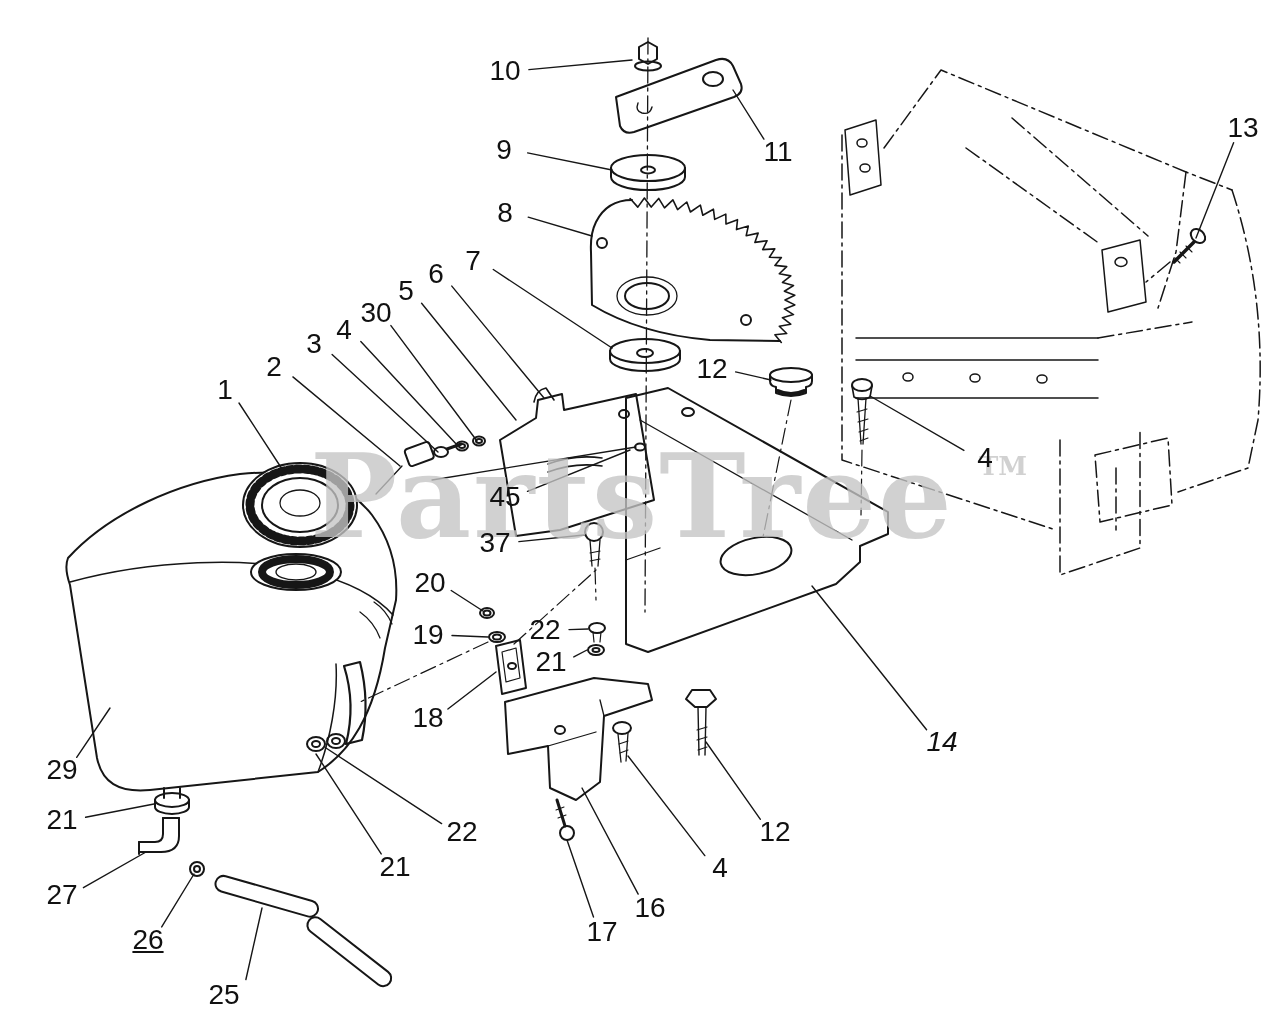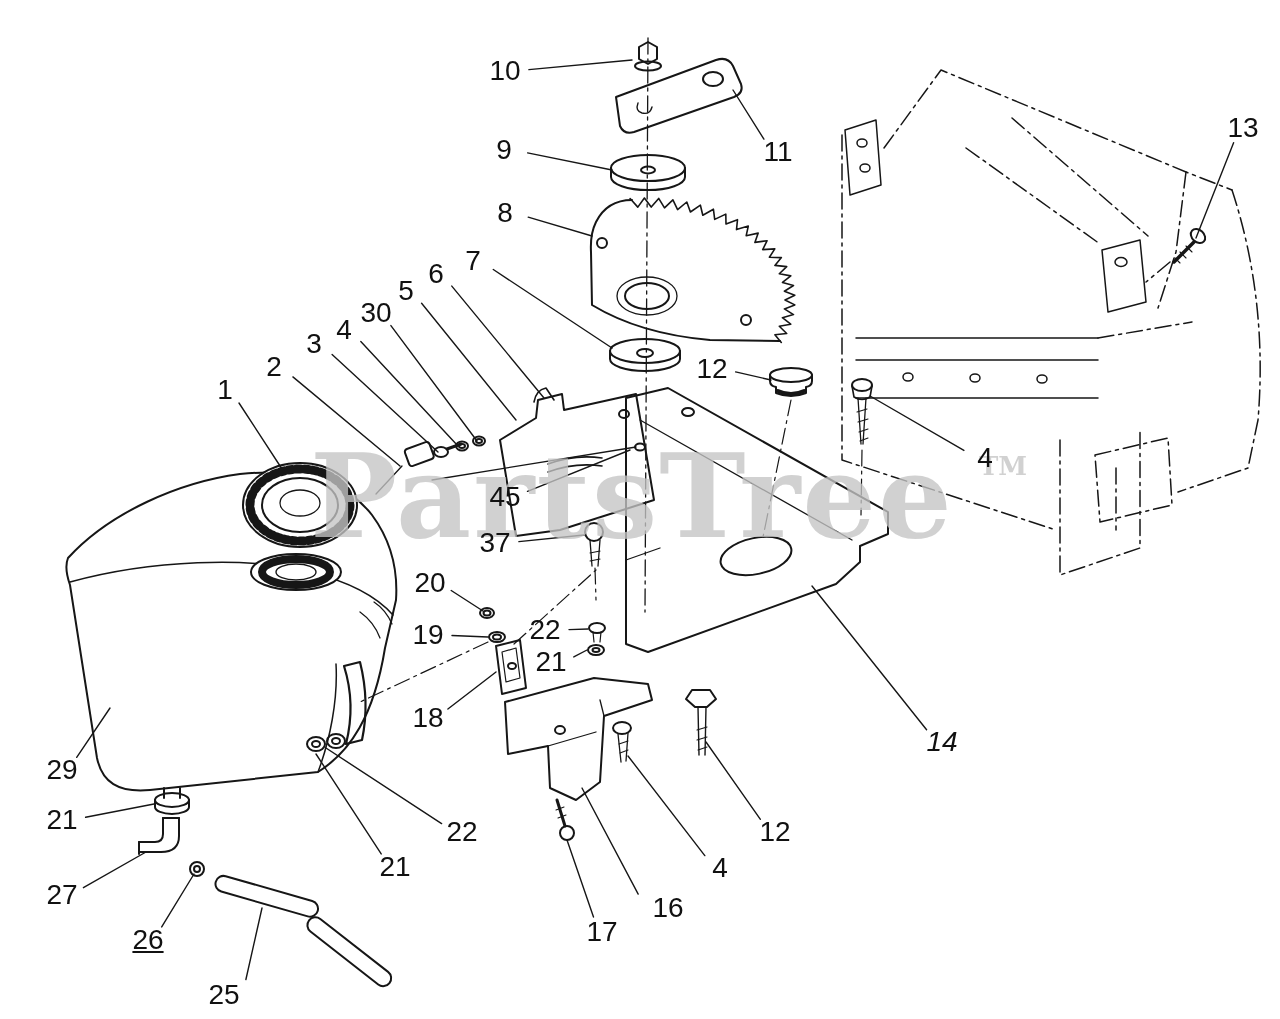--- a/index.html
+++ b/index.html
@@ -314,21 +314,21 @@
       <div class="callout" style="left: 505px; top: 497px;">45</div>
       <div class="callout" style="left: 495px; top: 543px;">37</div>
       <div class="callout" style="left: 430px; top: 583px; text-align: right;">20</div>
       <div class="callout" style="left: 428px; top: 635px;">19</div>
       <div class="callout" style="left: 545px; top: 630px;">22</div>
       <div class="callout" style="left: 551px; top: 662px;">21</div>
       <div class="callout" style="left: 428px; top: 718px;">18</div>
       <div class="callout" style="left: 942px; top: 742px; font-style: italic;">14</div>
       <div class="callout" style="left: 775px; top: 832px;">12</div>
       <div class="callout" style="left: 720px; top: 868px;">4</div>
-      <div class="callout" style="left: 668px; top: 908px;">16</div>
+      <div class="callout" style="left: 650px; top: 908px;">16</div>
       <div class="callout" style="left: 602px; top: 932px;">17</div>
       <div class="callout" style="left: 462px; top: 832px;">22</div>
       <div class="callout" style="left: 395px; top: 867px;">21</div>
       <div class="callout" style="left: 62px; top: 770px;">29</div>
       <div class="callout" style="left: 62px; top: 820px;">21</div>
       <div class="callout" style="left: 62px; top: 895px;">27</div>
       <div class="callout" style="left: 148px; top: 940px; text-decoration: underline;">26</div>
       <div class="callout" style="left: 224px; top: 995px;">25</div>
     </div>
 </div>

